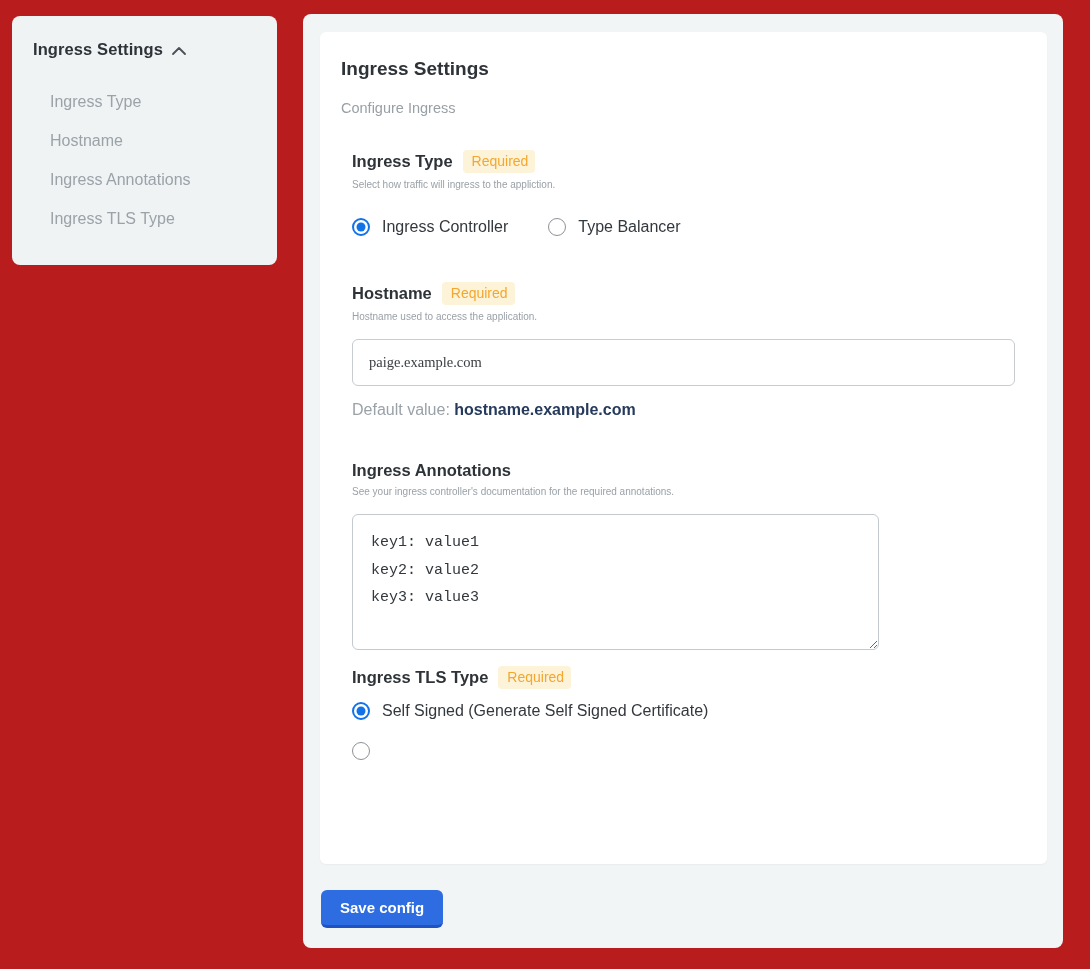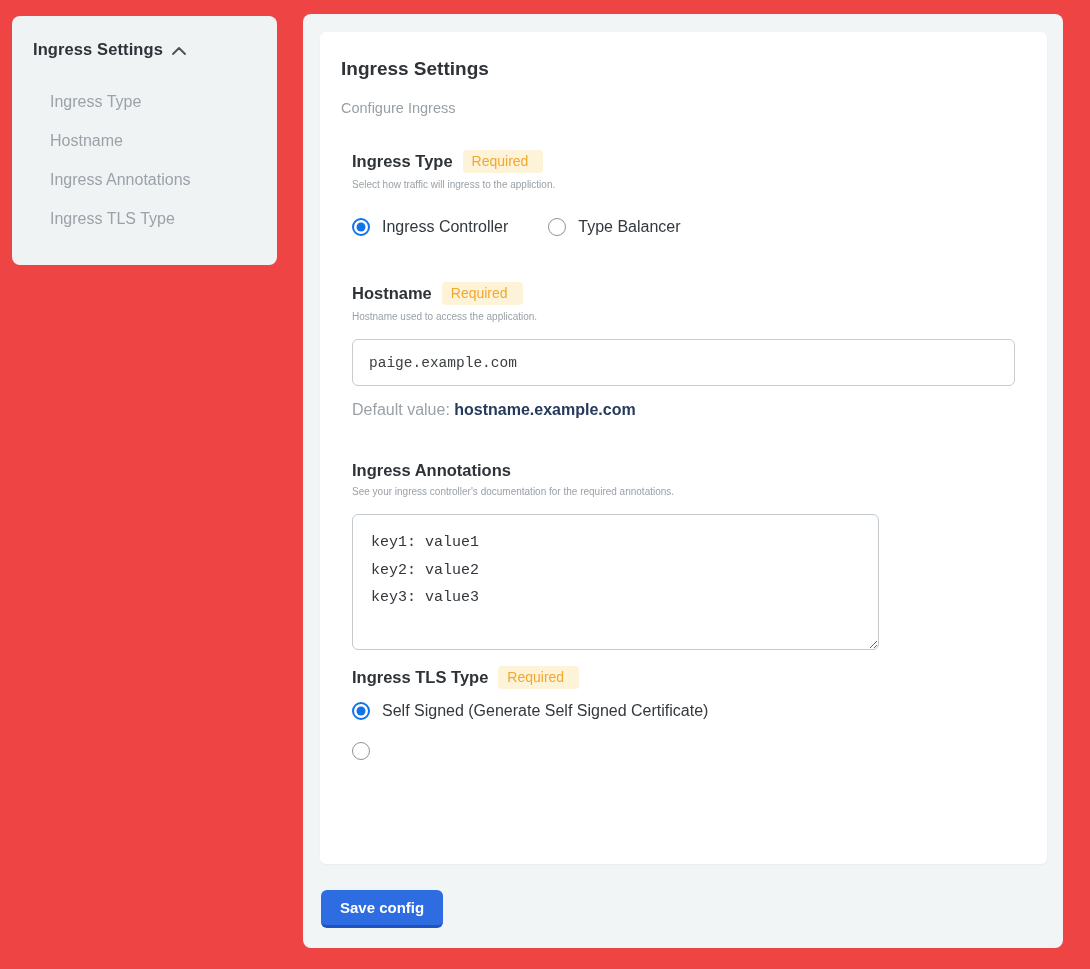--- a/index.html
+++ b/index.html
@@ -1,18 +1,18 @@
 <!DOCTYPE html>
 <html><head>
 <meta charset="utf-8">
 <style>
   * { box-sizing: border-box; margin: 0; padding: 0; }
   html, body { width: 1090px; height: 969px; background: #ffffff;
     font-family: "Liberation Sans", sans-serif; }
-  .page { position: relative; width: 1090px; height: 969px; background: #ef4444; overflow: hidden; }
+  .page { position: relative; width: 1090px; height: 969px; background: #b91c1c; overflow: hidden; }
 
   
   .sidebar {
     position: absolute; left: 12px; top: 16px; width: 265px; height: 249px;
     background: #eff3f4; border-radius: 8px; padding: 24px 21px;
   }
   .sidebar-title-row { display: flex; align-items: center; gap: 9px; cursor: pointer; }
   .sidebar-title { font-size: 16.5px; font-weight: bold; color: #2e3338; letter-spacing: .1px; }
   .chevron-up { width: 14px; height: 8px; position: relative; top: 1px; }
   .sidebar-items { margin-top: 24px; margin-left: 17px; }
@@ -29,21 +29,21 @@
     box-shadow: 0 1px 2px rgba(0,0,0,0.04);
   }
   .card-title { font-size: 19px; font-weight: bold; color: #2e3338; }
   .card-subtitle { margin-top: 20px; font-size: 14.5px; color: #98a0a6; }
 
   .section { margin-left: 11px; }
   .label-row { display: flex; align-items: center; gap: 10px; }
   .section-label { font-size: 16.5px; font-weight: bold; color: #2e3338; }
   .required-badge {
     font-size: 14px; color: #f3a72e; background: #fdf3d8;
-    padding: 3px 15px 4px 9px; border-radius: 4px;
+    padding: 3px 7px 4px 9px; border-radius: 4px;
   }
   .section-desc { margin-top: 6px; font-size: 10px; color: #9aa1a7; }
 
   
   .radio-row-inline { display: flex; align-items: center; gap: 40px; margin-top: 28px; }
   .radio-option { display: flex; align-items: flex-start; gap: 12px; cursor: pointer; }
   .radio-circle {
     width: 18px; height: 18px; border-radius: 50%; flex: 0 0 18px;
     border: 1.5px solid #8d9298; background: #ffffff; position: relative;
   }
@@ -57,21 +57,21 @@
 
   
   .sec-ingress-type { margin-top: 34px; }
   .sec-hostname { margin-top: 46px; }
   .sec-annotations { margin-top: 42px; }
   .sec-tls { margin-top: 16px; }
 
   .text-input {
     display: block; margin-top: 17px; width: 663px; height: 47px;
     border: 1px solid #c7ccd0; border-radius: 6px; padding: 0 16px;
-    font-size: 14.5px; color: #3c4043; font-family: Liberation Mono, monospace;
+    font-size: 14.5px; color: #3c4043; font-family: Liberation Serif, serif;
     background: #ffffff; outline: none;
   }
   .default-row { margin-top: 15px; font-size: 16px; color: #9aa1a7; }
   .default-value { font-weight: bold; color: #263a5c; }
 
   .annotations-textarea {
     display: block; margin-top: 17px; width: 527px; height: 136px;
     border: 1px solid #c4c9cd; border-radius: 6px; padding: 14px 18px;
     font-family: "Liberation Mono", monospace; font-size: 15px; line-height: 27.5px;
     color: #33383d; background: #ffffff; outline: none; resize: both;

